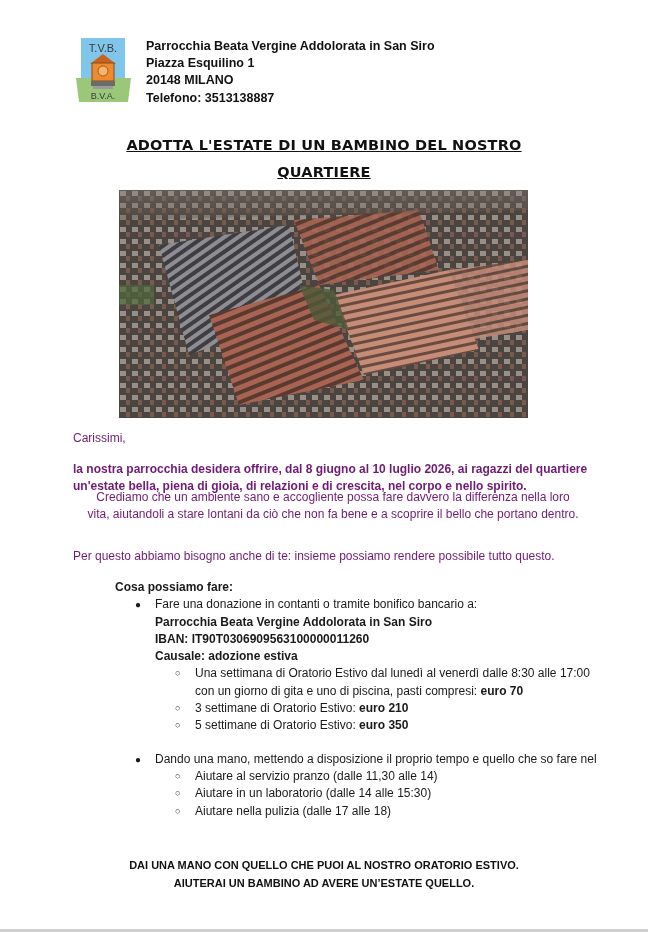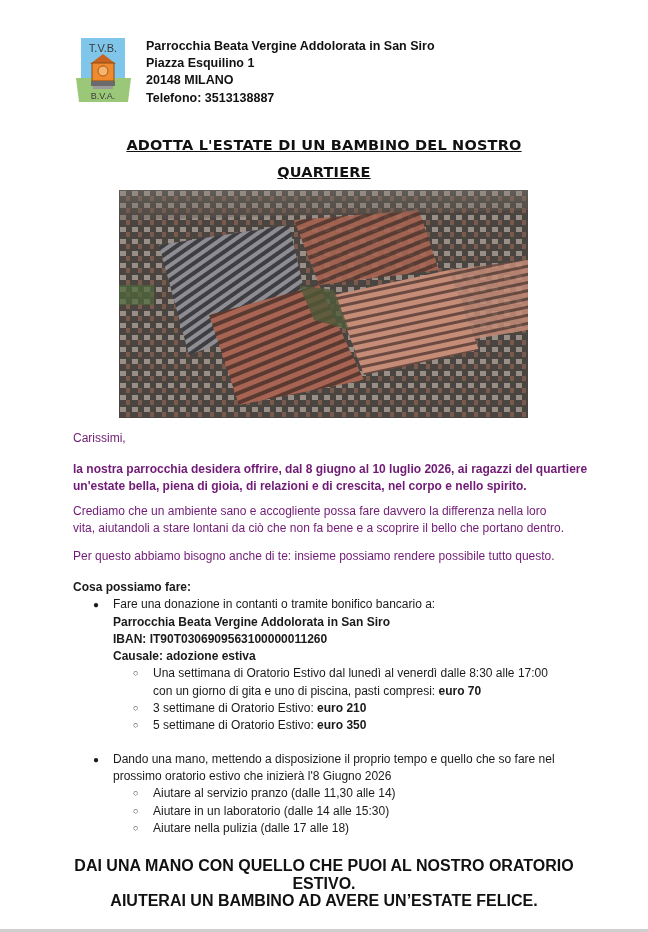--- a/index.html
+++ b/index.html
@@ -18,21 +18,21 @@
   .p { position: absolute; left: 73px; font-size: 12px; line-height: 17.3px; color: #701a75; width: 520px; }
   .b { font-weight: bold; }
 
   .list { position: absolute; left: 73px; font-size: 12px; line-height: 17.3px; color: #1a1a1a; width: 520px; }
   .li { position: relative; padding-left: 40px; }
   .bullet { position: absolute; left: 20px; top: 0; font-size: 10px; }
   .sub { position: relative; padding-left: 80px; }
   .circ { position: absolute; left: 60px; top: 0; font-size: 9px; color: #333; }
 
   .closing { position: absolute; left: 60px; width: 528px; top: 857px; text-align: center;
-             font-size: 16px; font-weight: bold; line-height: 17.5px; color: #111; }
+             font-size: 11px; font-weight: bold; line-height: 17.5px; color: #111; }
 
   .bottom-line { position: absolute; left: 0; top: 929px; width: 648px; height: 3px; background: #cfcfcf; }
 </style>
 </head>
 <body>
 
 <div class="header">
   <div class="logo">
     <svg width="55" height="64" viewBox="0 0 55 64">
       <rect x="5" y="0" width="44" height="44" fill="#7fc6ea"></rect>
@@ -96,28 +96,28 @@
   </svg>
 </div>
 
 <div class="p" style="top:430px;">Carissimi,</div>
 
 <div class="p" style="top:461px;font-weight:bold;">
   <div>la nostra parrocchia desidera offrire, dal 8 giugno al 10 luglio 2026, ai ragazzi del quartiere</div>
   <div>un'estate bella, piena di gioia, di relazioni e di crescita, nel corpo e nello spirito.</div>
 </div>
 
-<div class="p" style="top:503px;">
+<div class="p" style="top:489px;text-align:center;">
   <div>Crediamo che un ambiente sano e accogliente possa fare davvero la differenza nella loro</div>
   <div>vita, aiutandoli a stare lontani da ciò che non fa bene e a scoprire il bello che portano dentro.</div>
 </div>
 
 <div class="p" style="top:548px;">Per questo abbiamo bisogno anche di te: insieme possiamo rendere possibile tutto questo.</div>
 
-<div class="list" style="top:579px;">
+<div class="list" style="top:579px;margin-left:42px;">
   <div class="b">Cosa possiamo fare:</div>
 
   <div class="li">
     <span class="bullet">●</span>
     <div>Fare una donazione in contanti o tramite bonifico bancario a:</div>
     <div class="b">Parrocchia Beata Vergine Addolorata in San Siro</div>
     <div class="b">IBAN: IT90T0306909563100000011260</div>
     <div class="b">Causale: adozione estiva</div>
   </div>
 
@@ -131,34 +131,33 @@
     <span>3 settimane di Oratorio Estivo: </span><span class="b">euro 210</span>
   </div>
   <div class="sub">
     <span class="circ">○</span>
     <span>5 settimane di Oratorio Estivo: </span><span class="b">euro 350</span>
   </div>
 
   <div class="li" style="margin-top:16px;">
     <span class="bullet">●</span>
     <div>Dando una mano, mettendo a disposizione il proprio tempo e quello che so fare nel</div>
-    <div>prossimo oratorio estivo che inizierà l'8 Giugno 2026</div>
   </div>
   <div class="sub">
     <span class="circ">○</span>
     <span>Aiutare al servizio pranzo (dalle 11,30 alle 14)</span>
   </div>
   <div class="sub">
     <span class="circ">○</span>
     <span>Aiutare in un laboratorio (dalle 14 alle 15:30)</span>
   </div>
   <div class="sub">
     <span class="circ">○</span>
     <span>Aiutare nella pulizia (dalle 17 alle 18)</span>
   </div>
 </div>
 
 <div class="closing">
   <div>DAI UNA MANO CON QUELLO CHE PUOI AL NOSTRO ORATORIO ESTIVO.</div>
-  <div>AIUTERAI UN BAMBINO AD AVERE UN’ESTATE FELICE.</div>
+  <div>AIUTERAI UN BAMBINO AD AVERE UN’ESTATE QUELLO.</div>
 </div>
 
 <div class="bottom-line"></div>
 
 </body></html>

